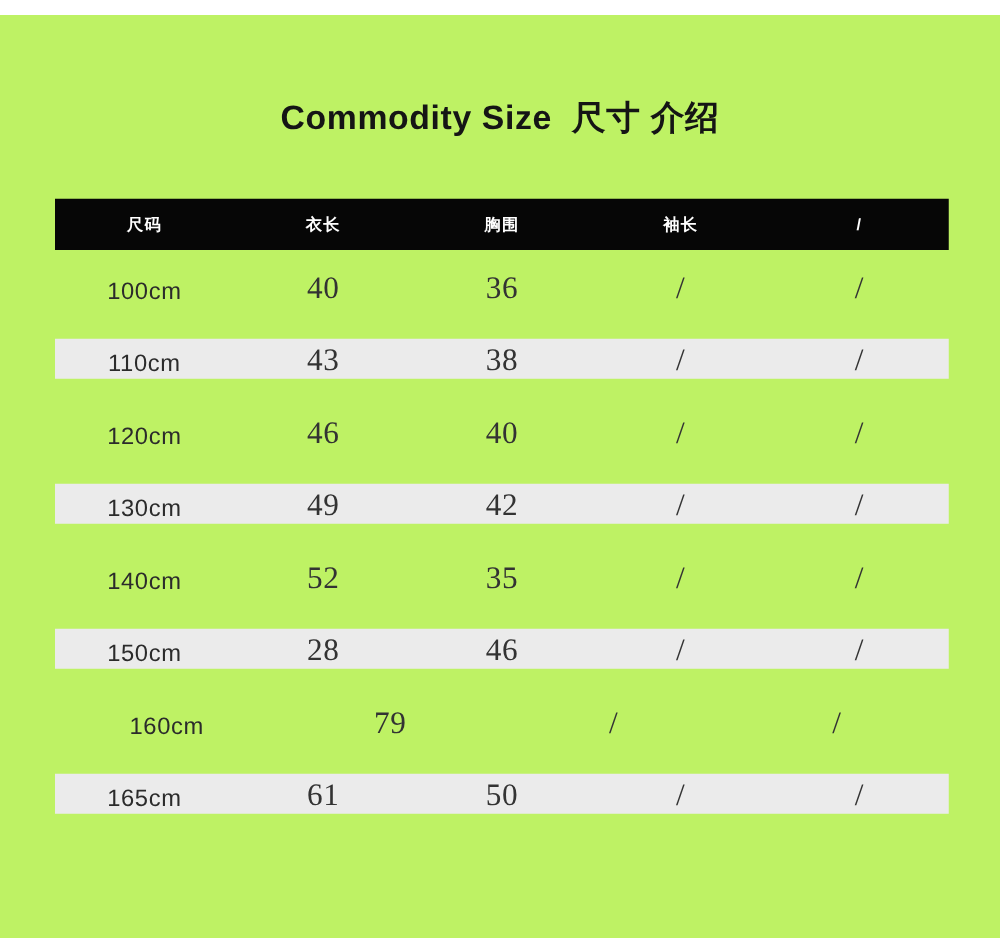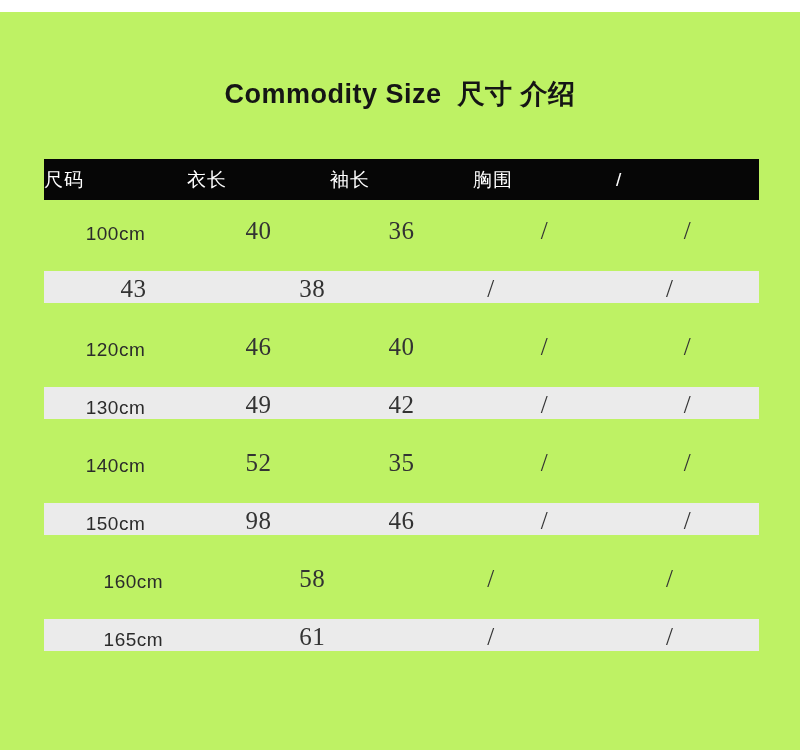--- a/index.html
+++ b/index.html
@@ -11,22 +11,22 @@
     margin:0; padding-top:60px; height:44px; line-height:44px;
     text-align:center; font-size:27px; font-weight:700; color:#151515;
     letter-spacing:0.5px; white-space:pre;
   }
   .size-table { margin:43px 41px 0 44px; }
   .thead {
     height:41px; background:var(--header-bg,#060606);
     display:flex; align-items:center;
   }
   .hcell {
-    flex:1; color:var(--header-text,#ffffff);
-    font-size:19px; font-weight:400; letter-spacing:1px;
+    flex:1; text-align:center; color:var(--header-text,#ffffff);
+    font-size:13px; font-weight:700; letter-spacing:1px;
   }
   .row { height:45px; }
   .band { height:32px; margin-top:13px; display:flex; align-items:flex-end; }
   .row.striped .band { background:var(--row-stripe,#ebebeb); }
   .cell {
     flex:1; text-align:center; font-size:19px;
     color:var(--body-text,#2b2b2b); letter-spacing:0.5px;
   }
   .cell.num {
     font-family:"Liberation Serif", serif; font-size:25px;
@@ -40,36 +40,37 @@
 </head>
 <body>
 
 <div class="page">
   <h1 class="title">Commodity Size  尺寸 介绍</h1>
 
   <div class="size-table">
     <div class="thead" id="thead">
         <span class="hcell">尺码</span>
         <span class="hcell">衣长</span>
+        <span class="hcell">胸围</span>
         <span class="hcell">袖长</span>
-        <span class="hcell">胸围</span>
         <span class="hcell">/</span>
       </div>
     <div class="tbody" id="tbody">
         <div class="row">
           <div class="band">
             <span class="cell">100cm</span>
             <span class="cell num">40</span>
             <span class="cell num">36</span>
             <span class="cell num">/</span>
             <span class="cell num">/</span>
           </div>
         </div>
         <div class="row striped">
           <div class="band">
+            <span class="cell">110cm</span>
             <span class="cell num">43</span>
             <span class="cell num">38</span>
             <span class="cell num">/</span>
             <span class="cell num">/</span>
           </div>
         </div>
         <div class="row">
           <div class="band">
             <span class="cell">120cm</span>
             <span class="cell num">46</span>
@@ -92,38 +93,39 @@
             <span class="cell">140cm</span>
             <span class="cell num">52</span>
             <span class="cell num">35</span>
             <span class="cell num">/</span>
             <span class="cell num">/</span>
           </div>
         </div>
         <div class="row striped">
           <div class="band">
             <span class="cell">150cm</span>
-            <span class="cell num">98</span>
+            <span class="cell num">28</span>
             <span class="cell num">46</span>
             <span class="cell num">/</span>
             <span class="cell num">/</span>
           </div>
         </div>
         <div class="row">
           <div class="band">
             <span class="cell">160cm</span>
-            <span class="cell num">58</span>
+            <span class="cell num">79</span>
             <span class="cell num">/</span>
             <span class="cell num">/</span>
           </div>
         </div>
         <div class="row striped">
           <div class="band">
             <span class="cell">165cm</span>
             <span class="cell num">61</span>
+            <span class="cell num">50</span>
             <span class="cell num">/</span>
             <span class="cell num">/</span>
           </div>
         </div>
       </div>
   </div>
 
   <p class="footnote">尺寸平铺，不同手法/起始的测量，可能会0-2CM左右的差异</p>
 </div>
 

